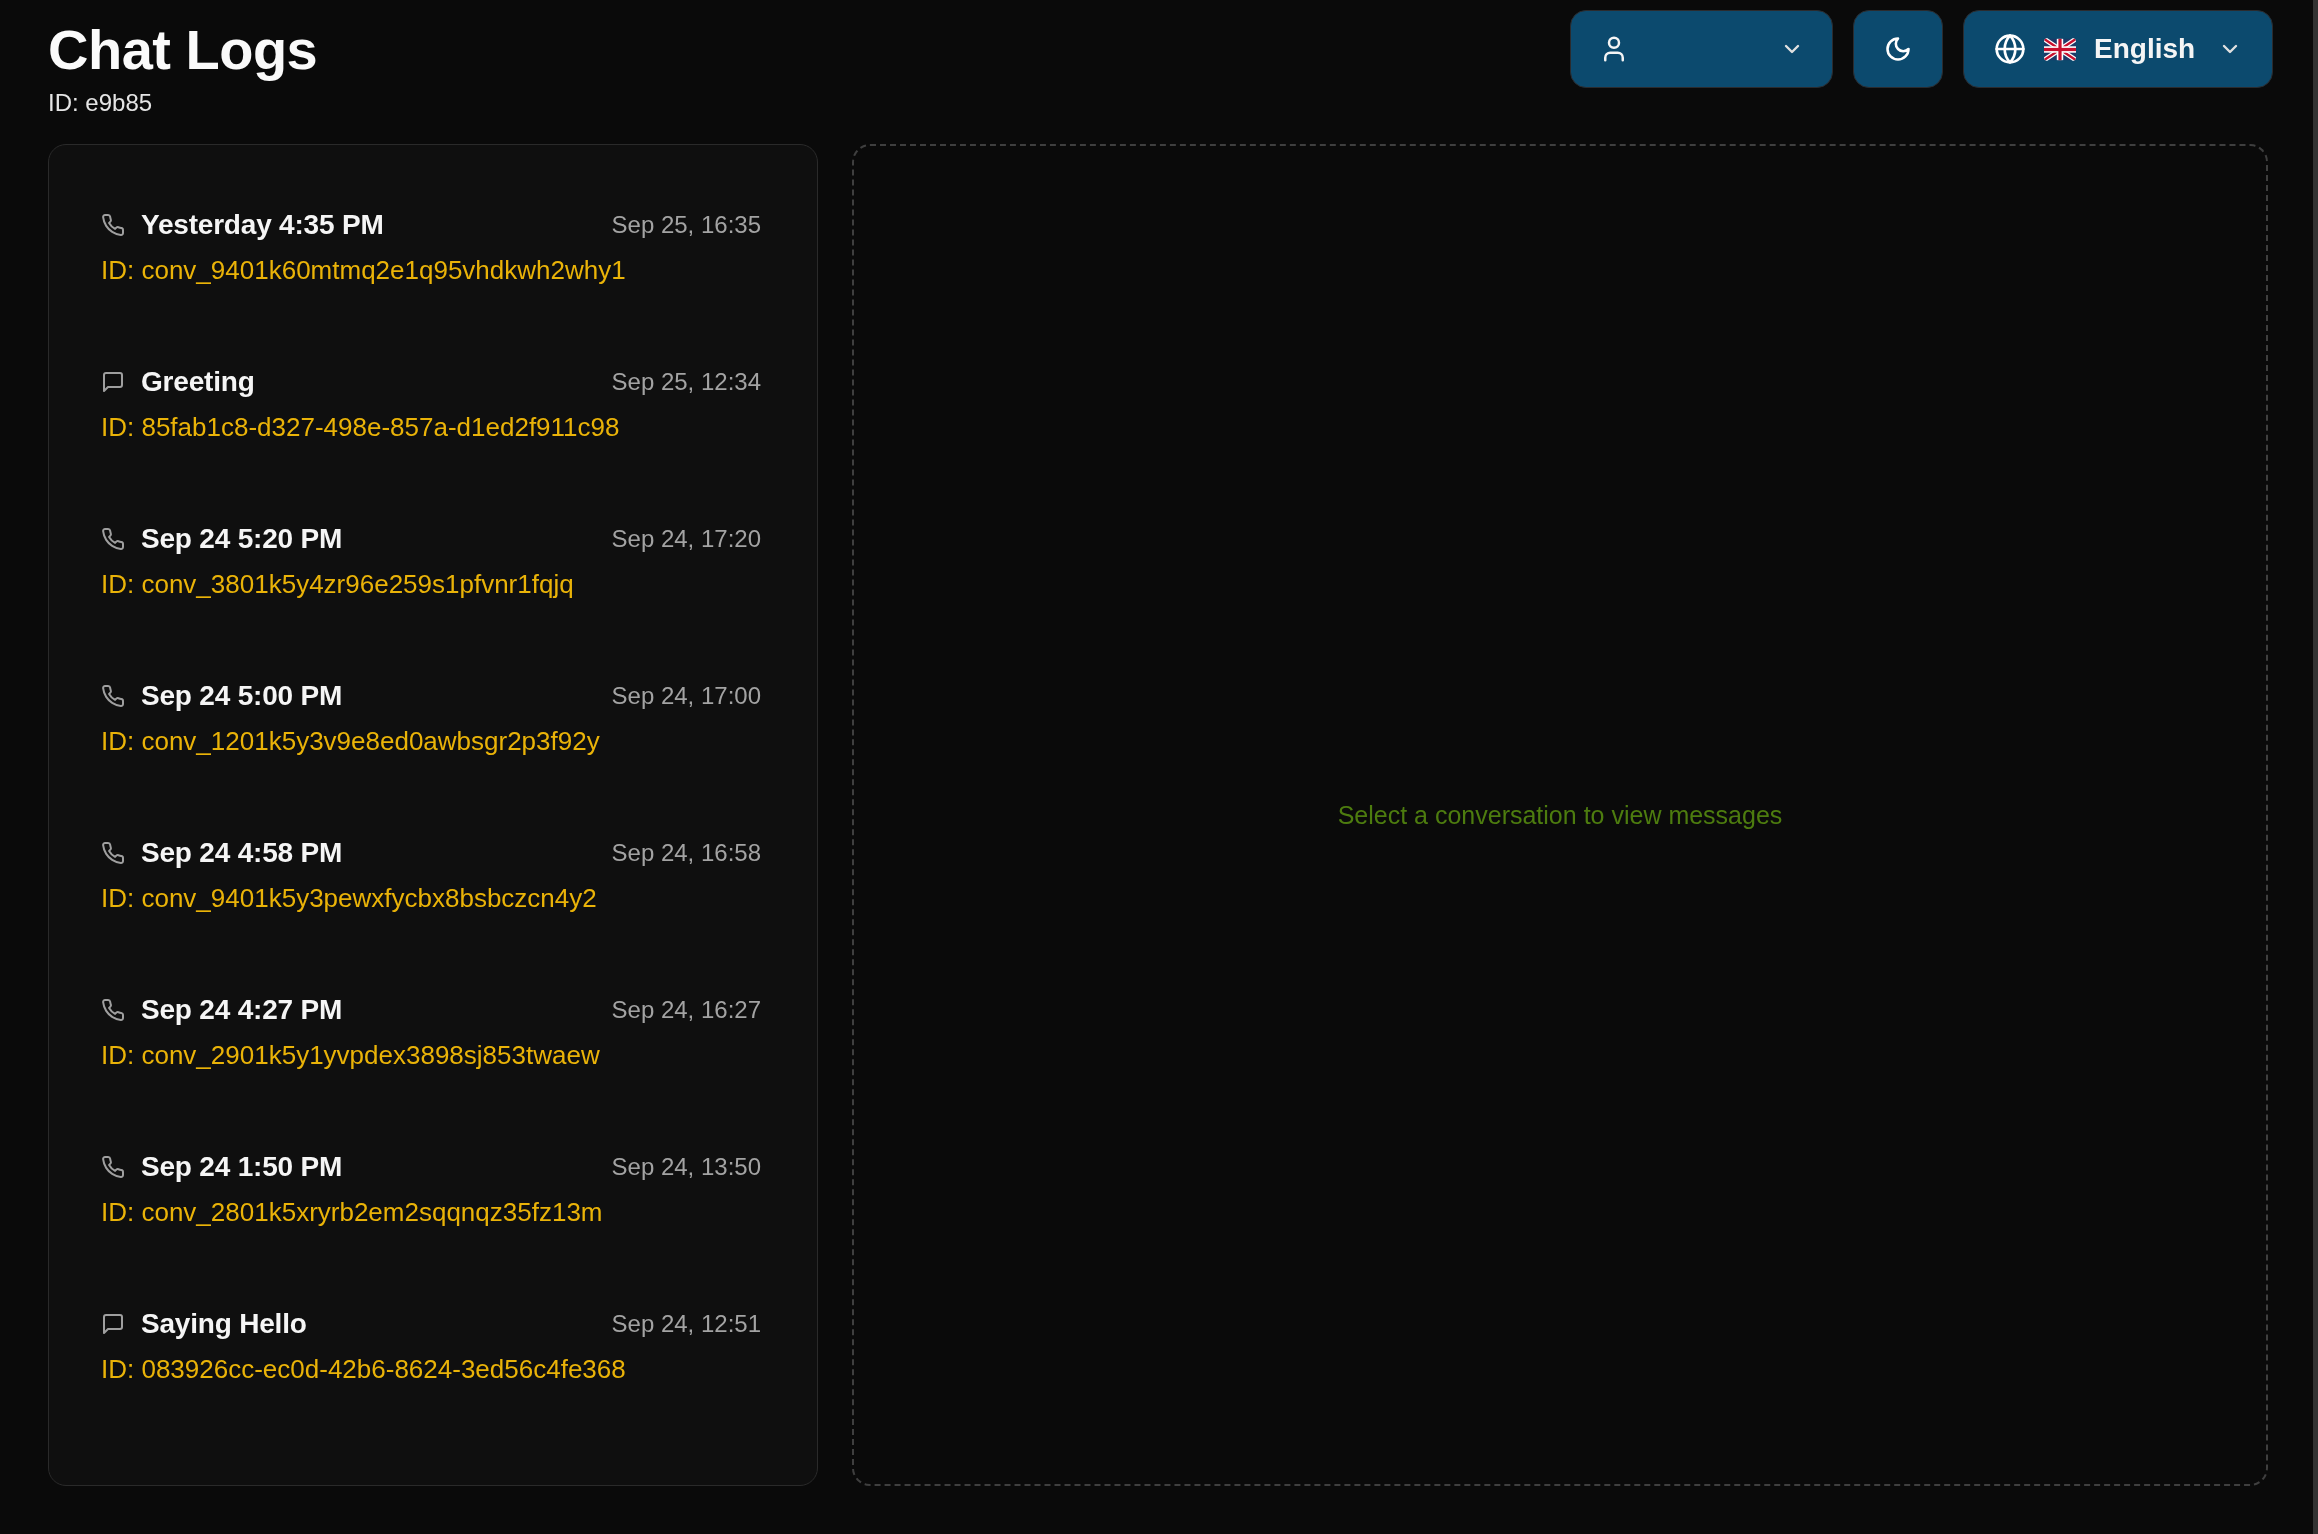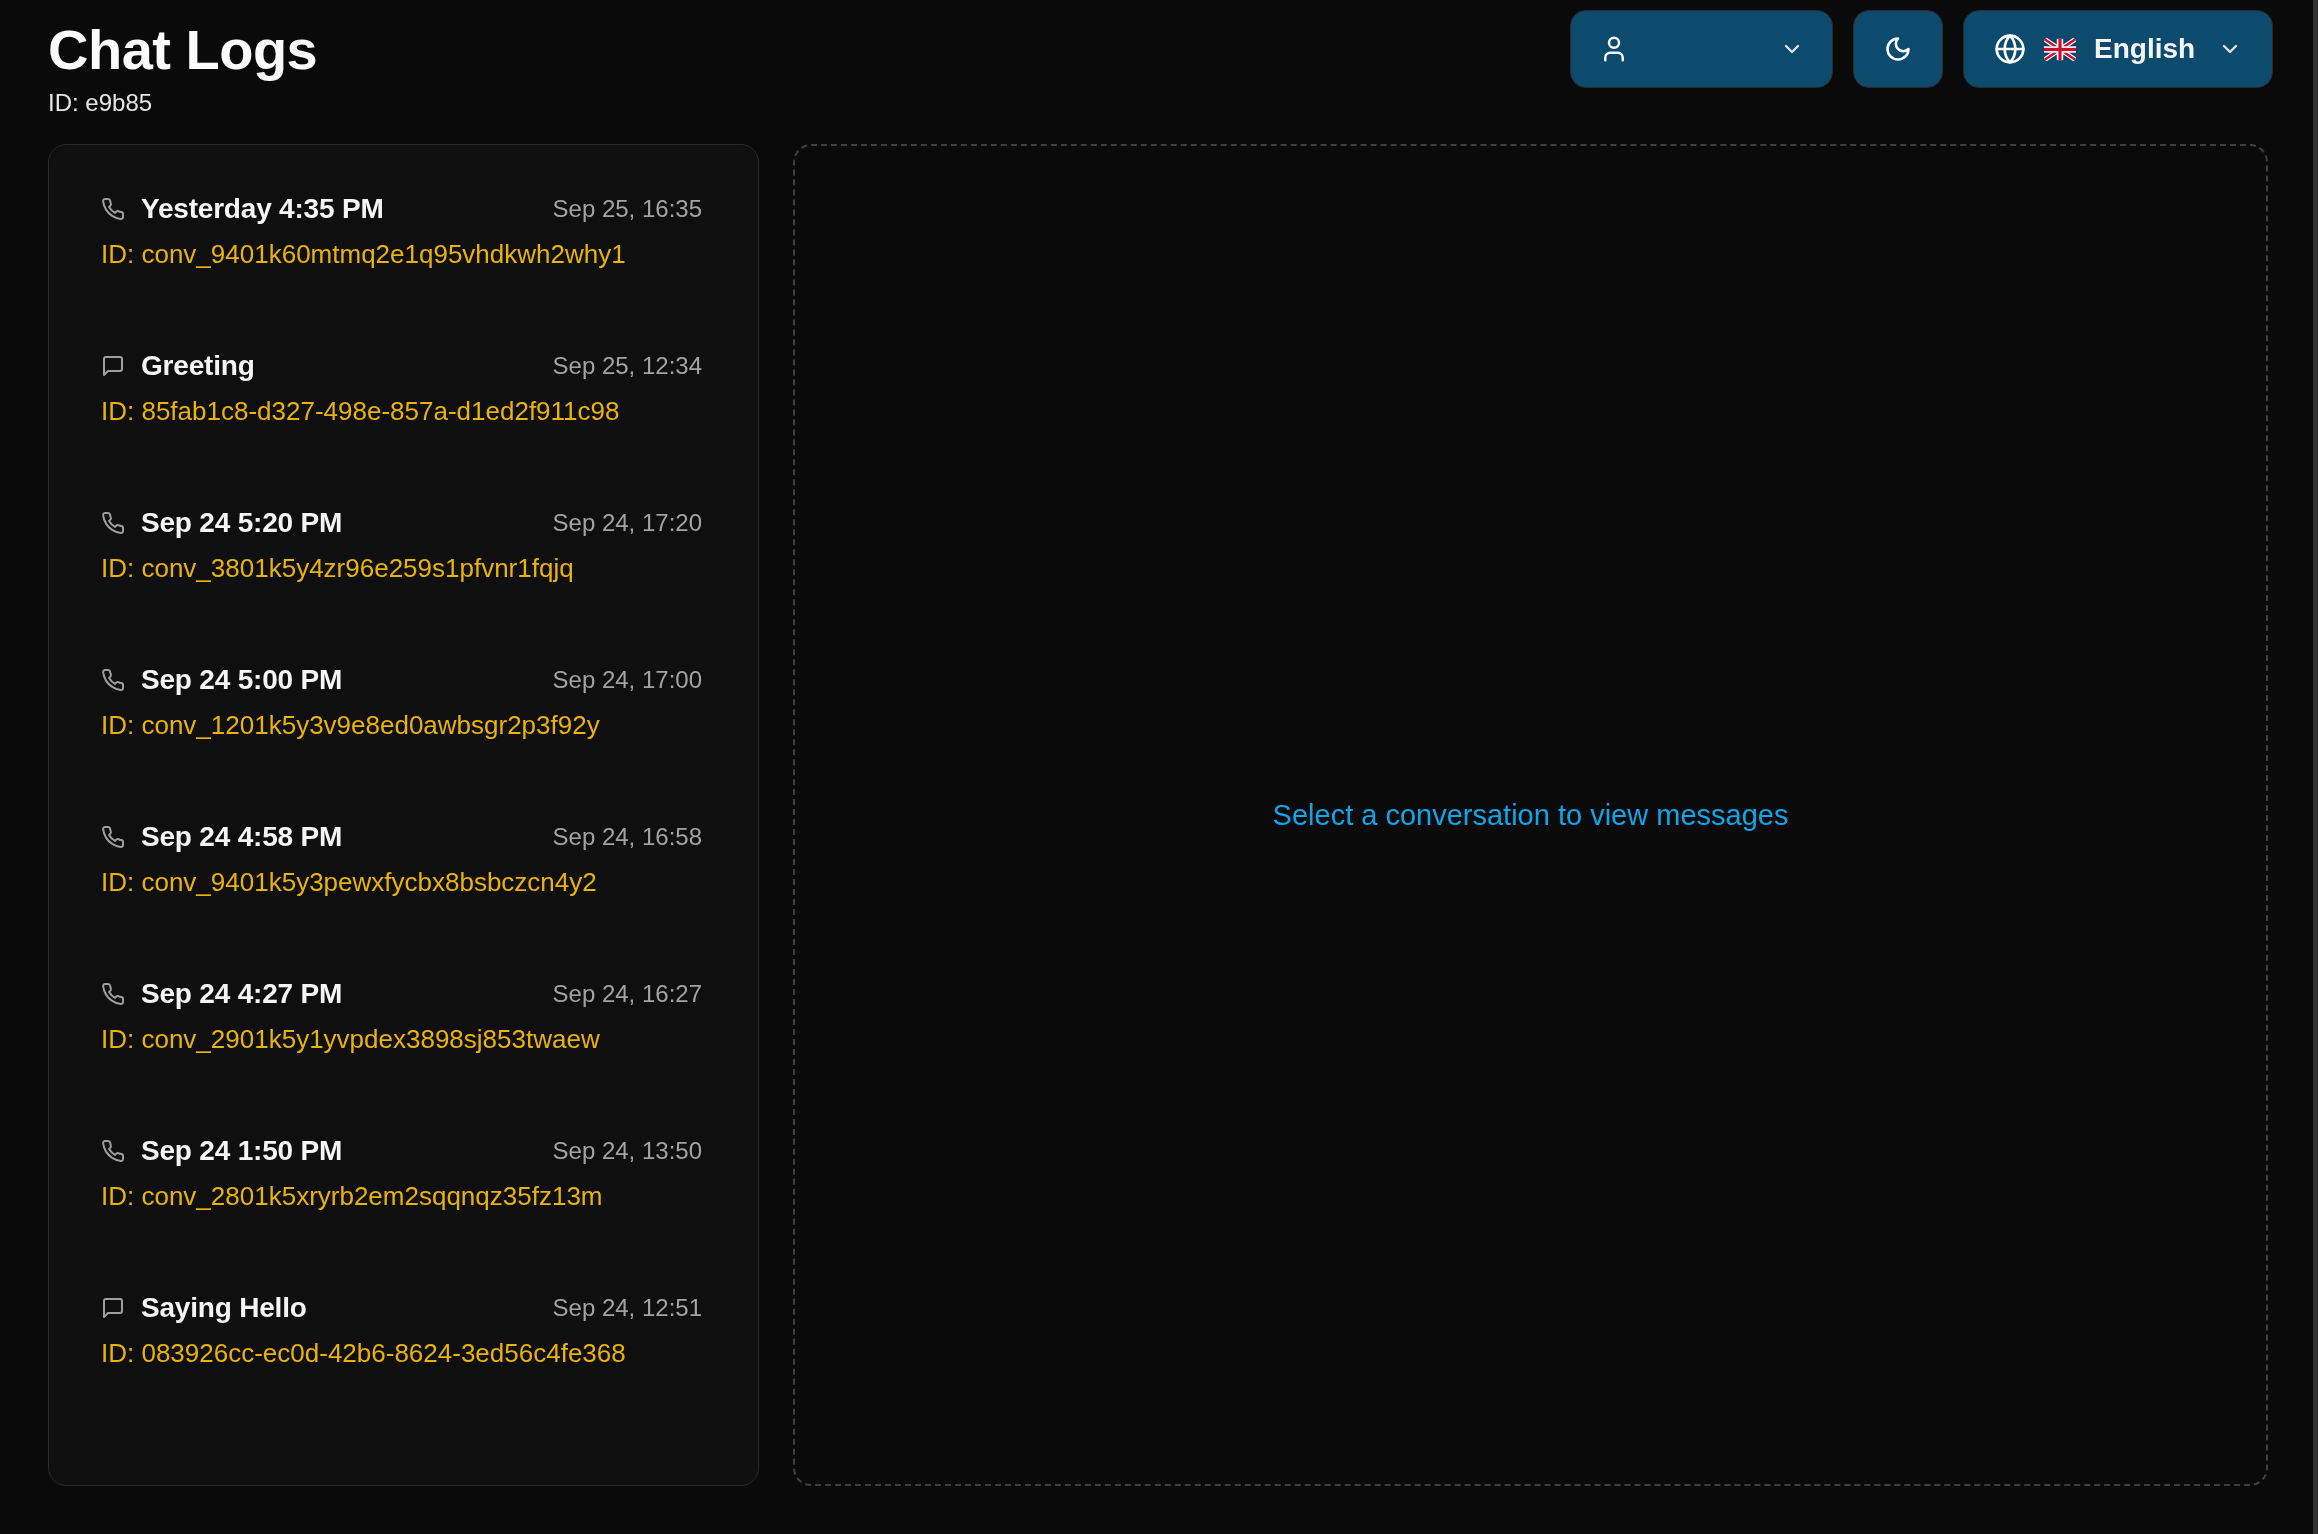--- a/index.html
+++ b/index.html
@@ -73,26 +73,26 @@
   .main {
     position: absolute;
     left: 48px;
     right: 50px;
     top: 144px;
     height: 1342px;
     display: flex;
     gap: 34px;
   }
   .conv-panel {
-    width: 711px;
+    width: 770px;
     flex: none;
     background: #0f0f0f;
     border: 1.5px solid #2a2a2a;
     border-radius: 18px;
-    padding: 8px 0;
+    padding: 24px 0;
     overflow: hidden;
   }
   .conv-item {
     padding: 40px 56px 40px 52px;
     cursor: pointer;
   }
   .conv-row1 {
     display: flex;
     align-items: center;
     gap: 16px;
@@ -117,22 +117,22 @@
   }
   .detail-panel {
     flex: 1;
     border: 2px dashed #3f3f3f;
     border-radius: 18px;
     display: flex;
     align-items: center;
     justify-content: center;
   }
   .detail-placeholder {
-    font-size: 29px;
-    color: #0ea5e9;
+    font-size: 25px;
+    color: #4d7c0f;
   }
   .scrollbar-strip {
     position: absolute;
     top: 0;
     right: 0;
     width: 5px;
     height: 100%;
     background: #333333;
   }
 </style>

